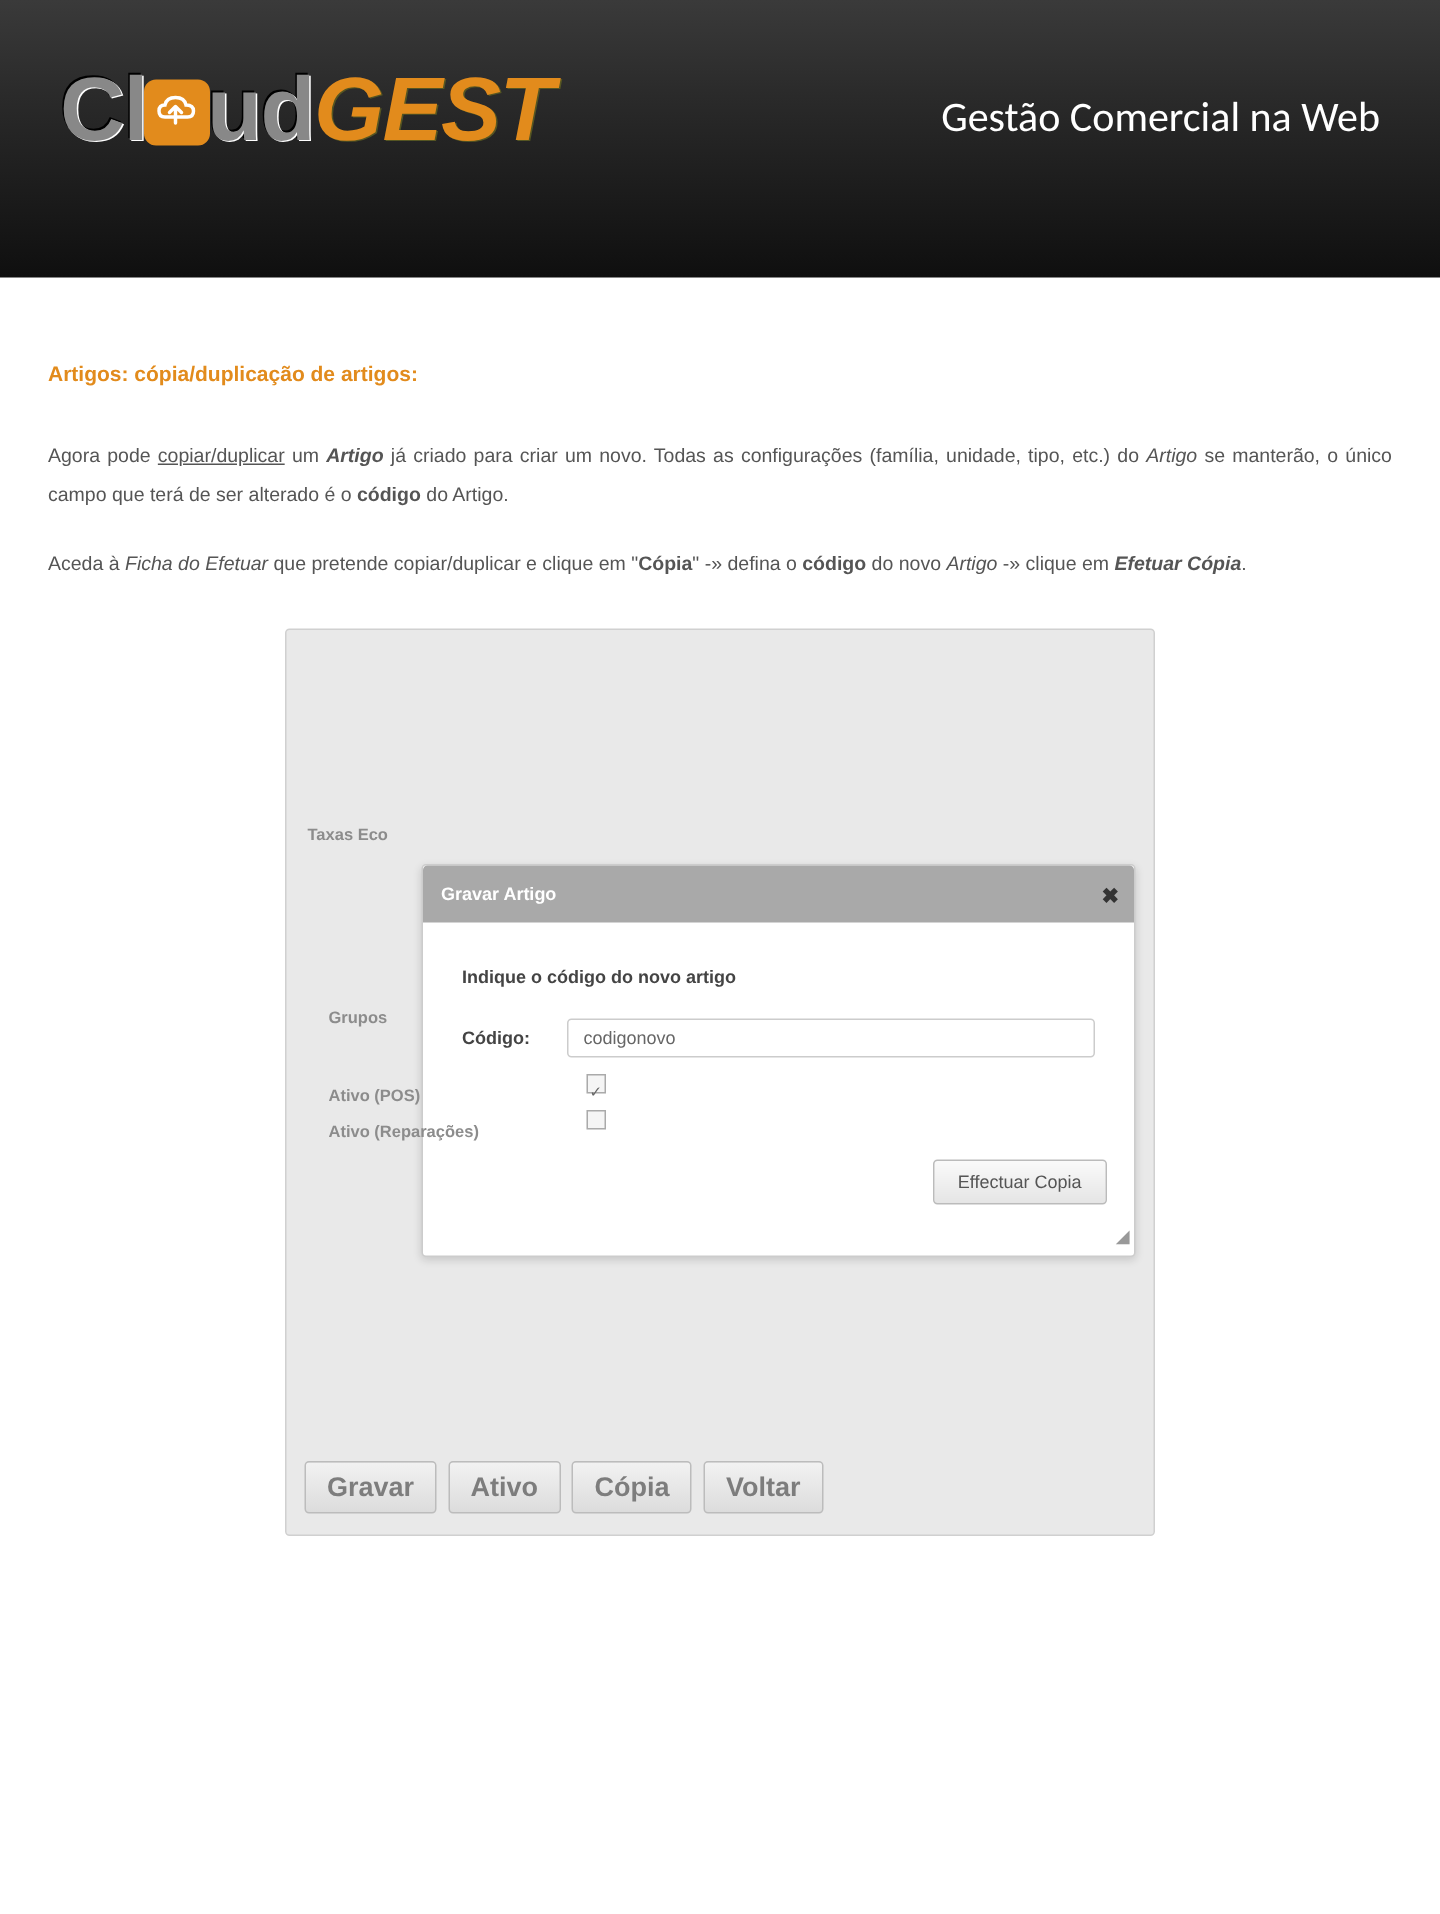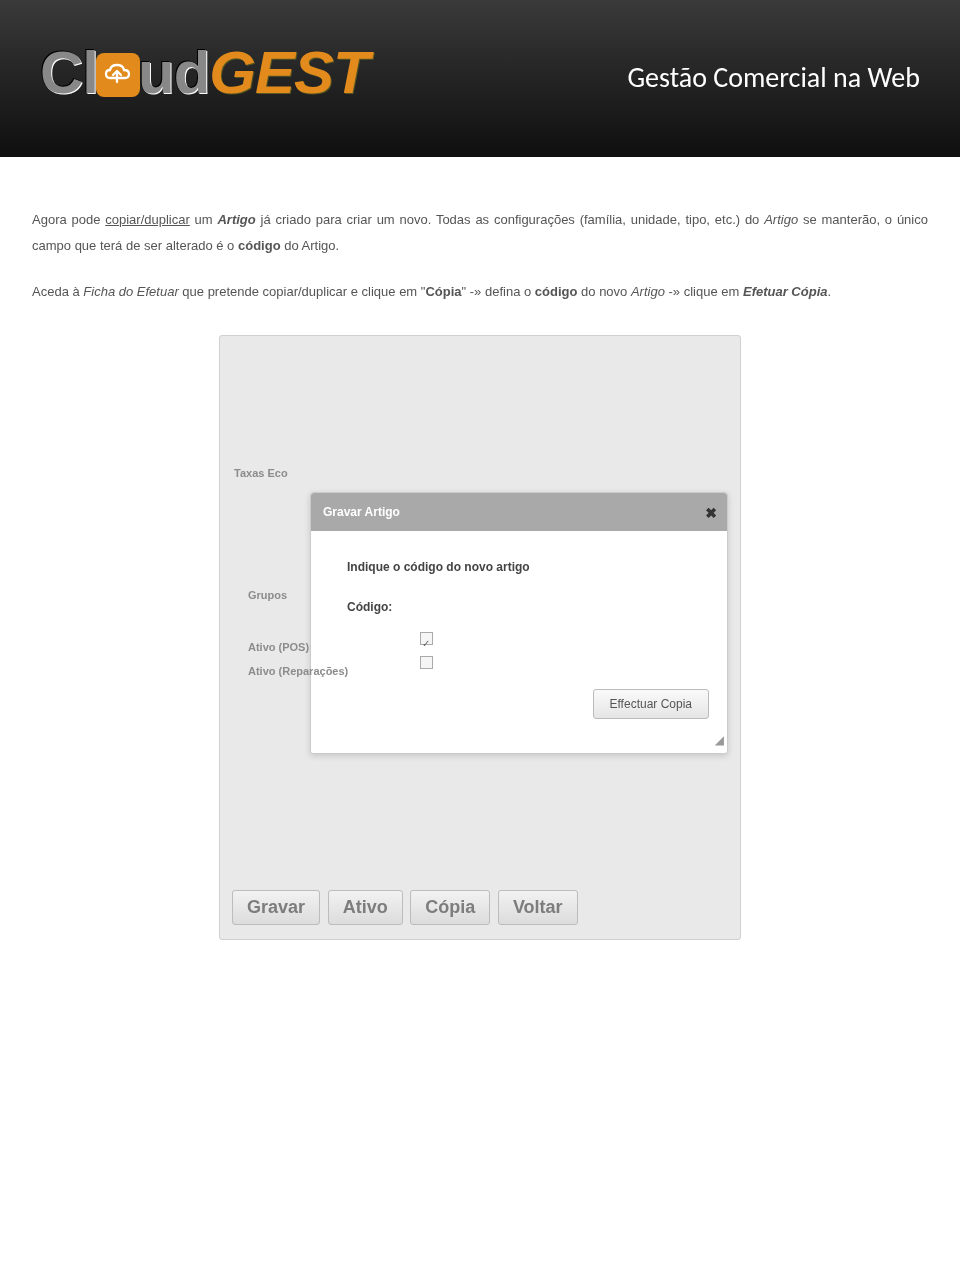--- a/index.html
+++ b/index.html
@@ -1,44 +1,44 @@
 <!DOCTYPE html>
 <html><head>
 <meta charset="utf-8">
 <style>
   * { box-sizing: border-box; margin: 0; padding: 0; }
   body { font-family: Verdana, Geneva, sans-serif; background: #fff; width: 960px; }
   
-  .header { background: linear-gradient(to bottom, #3a3a3a 0%, #2a2a2a 35%, #0f0f0f 100%); height: 157px; position: relative; padding-left: 34px; }
+  .header { background: linear-gradient(to bottom, #3a3a3a 0%, #2a2a2a 35%, #0f0f0f 100%); height: 185px; position: relative; padding-left: 34px; }
   .logo { position: absolute; top: 38px; left: 40px; }
   .logo-text { font-family: "Trebuchet MS", Arial, sans-serif; font-weight: bold; font-size: 60px; letter-spacing: -1px; }
   .logo-cl { color: #888; text-shadow: 1px 1px 0 #fff, -1px -1px 0 #000; }
   .logo-ud { color: #888; text-shadow: 1px 1px 0 #fff, -1px -1px 0 #000; }
   .logo-gest { color: #e28b1c; text-shadow: 1px 1px 0 #552; font-style: italic; }
   .logo-icon { display: inline-block; width: 44px; height: 44px; background: #e28b1c; border-radius: 8px; vertical-align: -4px; margin: 0 -2px; position: relative; }
   .logo-icon svg { position: absolute; top: 7px; left: 6px; }
   .header-tagline { position: absolute; top: 60px; right: 40px; color: #fff; font-family: Calibri, Arial, sans-serif; font-size: 28px; font-weight: 300; }
   
   .content { padding: 50px 32px 40px 32px; color: #555; font-size: 13px; line-height: 2.0; }
   .section-title { color: #e28b1c; font-weight: bold; font-size: 14px; margin-bottom: 28px; }
   .content p { margin-bottom: 20px; text-align: justify; }
   .u { text-decoration: underline; }
   .bi { font-weight: bold; font-style: italic; }
   .i { font-style: italic; }
   .b { font-weight: bold; }
   
-  .shot { width: 522px; margin: 30px auto 0 auto; background: #e9e9e9; border: 1px solid #d0d0d0; border-radius: 3px; position: relative; font-family: Arial, sans-serif; }
+  .shot { width: 580px; margin: 30px auto 0 auto; background: #e9e9e9; border: 1px solid #d0d0d0; border-radius: 3px; position: relative; font-family: Arial, sans-serif; }
   .side-label { color: #8c8c8c; font-size: 11px; padding: 8px 0 8px 14px; font-weight: bold; }
   .side-taxas { margin-top: 118px; }
   .chk { display: inline-block; width: 13px; height: 13px; border: 1px solid #aaa; background: #f5f5f5; vertical-align: middle; position: absolute; left: 200px; }
   .chk.checked::after { content: "✓"; font-size: 10px; color: #666; position: relative; top: -3px; left: 1px; }
   .modal { background: #fff; border: 1px solid #ccc; border-radius: 3px; margin: 0 12px 0 90px; position: relative; top: 0; height: 262px; box-shadow: 0 2px 6px rgba(0,0,0,0.15); }
   .modal-header { background: #a9a9a9; color: #fff; font-size: 12px; font-weight: bold; padding: 7px 12px; border-radius: 3px 3px 0 0; position: relative; }
   .modal-close { position: absolute; right: 10px; top: 6px; color: #333; font-size: 14px; font-weight: bold; cursor: pointer; }
-  .modal-body { padding: 24px 36px; }
+  .modal-body { padding: 24px 26px; }
   .modal-prompt { font-size: 12px; color: #444; font-weight: bold; margin-bottom: 16px; }
   .field-row { display: flex; align-items: center; }
   .field-label { font-size: 12px; color: #444; font-weight: bold; width: 70px; }
   .field-input { flex: 1; height: 26px; border: 1px solid #ccc; border-radius: 3px; padding: 0 10px; font-size: 12px; color: #666; background: #fff; }
   .modal-btn { position: absolute; right: 18px; bottom: 34px; background: linear-gradient(#fafafa,#e5e5e5); border: 1px solid #bbb; border-radius: 3px; padding: 7px 16px; font-size: 12px; color: #555; cursor: pointer; }
   .modal-resize { position: absolute; right: 3px; bottom: 1px; color: #999; font-size: 12px; }
   .btnbar { padding: 14px 12px 14px 12px; margin-top: 52px; }
   .btnbar button { background: linear-gradient(#f2f2f2,#dcdcdc); border: 1px solid #bcbcbc; border-radius: 3px; padding: 6px 14px; font-size: 18px; color: #7d7d7d; margin-right: 4px; font-weight: bold; }
 </style>
 </head>
@@ -51,40 +51,42 @@
             <path d="M8 18 Q4 18 4 14 Q4 10 8 10 Q9 5 15 5 Q21 5 22 10 Q27 10 27 14 Q27 18 23 18 Z" fill="none" stroke="#fff" stroke-width="2.3"></path>
             <path d="M15 22 L15 12 M11 15 L15 11 L19 15" fill="none" stroke="#fff" stroke-width="2.3" stroke-linecap="round" stroke-linejoin="round"></path>
           </svg></span><span class="logo-ud">ud</span><span class="logo-gest">GEST</span>
     </span>
   </div>
   <div class="header-tagline">Gestão Comercial na Web</div>
 </div>
 
 <div class="content">
 
+  <div class="section-title">Artigos: cópia/duplicação de artigos:</div>
 
   <p>
     <span>Agora pode </span><span class="u">copiar/duplicar</span><span> um </span><span class="bi">Artigo</span><span> já criado para criar um novo. Todas as configurações (família, unidade, tipo, etc.) do </span><span class="i">Artigo</span><span> se manterão, o único campo que terá de ser alterado é o </span><span class="b">código</span><span> do Artigo.</span>
   </p>
 
   <p>
     <span>Aceda à </span><span class="i">Ficha do Efetuar</span><span> que pretende copiar/duplicar e clique em "</span><span class="b">Cópia</span><span>" -» defina o </span><span class="b">código</span><span> do novo </span><span class="i">Artigo</span><span> -» clique em </span><span class="bi">Efetuar Cópia</span><span>.</span>
   </p>
 
   <div class="shot">
     <div class="side-label side-taxas">Taxas Eco</div>
     <div class="modal">
       <div class="modal-header">
         <span>Gravar Artigo</span>
         <span class="modal-close">✖</span>
       </div>
       <div class="modal-body">
         <div class="modal-prompt">Indique o código do novo artigo</div>
         <div class="field-row">
           <div class="field-label">Código:</div>
+          <input class="field-input" value="codigonovo" style="">
         </div>
       </div>
       <button class="modal-btn">Effectuar Copia</button>
       <span class="modal-resize">◢</span>
     </div>
     <div style="position:absolute; top:240px; left:14px;" class="side-label">Grupos</div>
     <div style="position:absolute; top:292px; left:14px;" class="side-label">Ativo (POS)</div>
     <div style="position:absolute; top:316px; left:14px;" class="side-label">Ativo (Reparações)</div>
     <span class="chk checked" style="top:296px;"></span>
     <span class="chk" style="top:320px;"></span>

